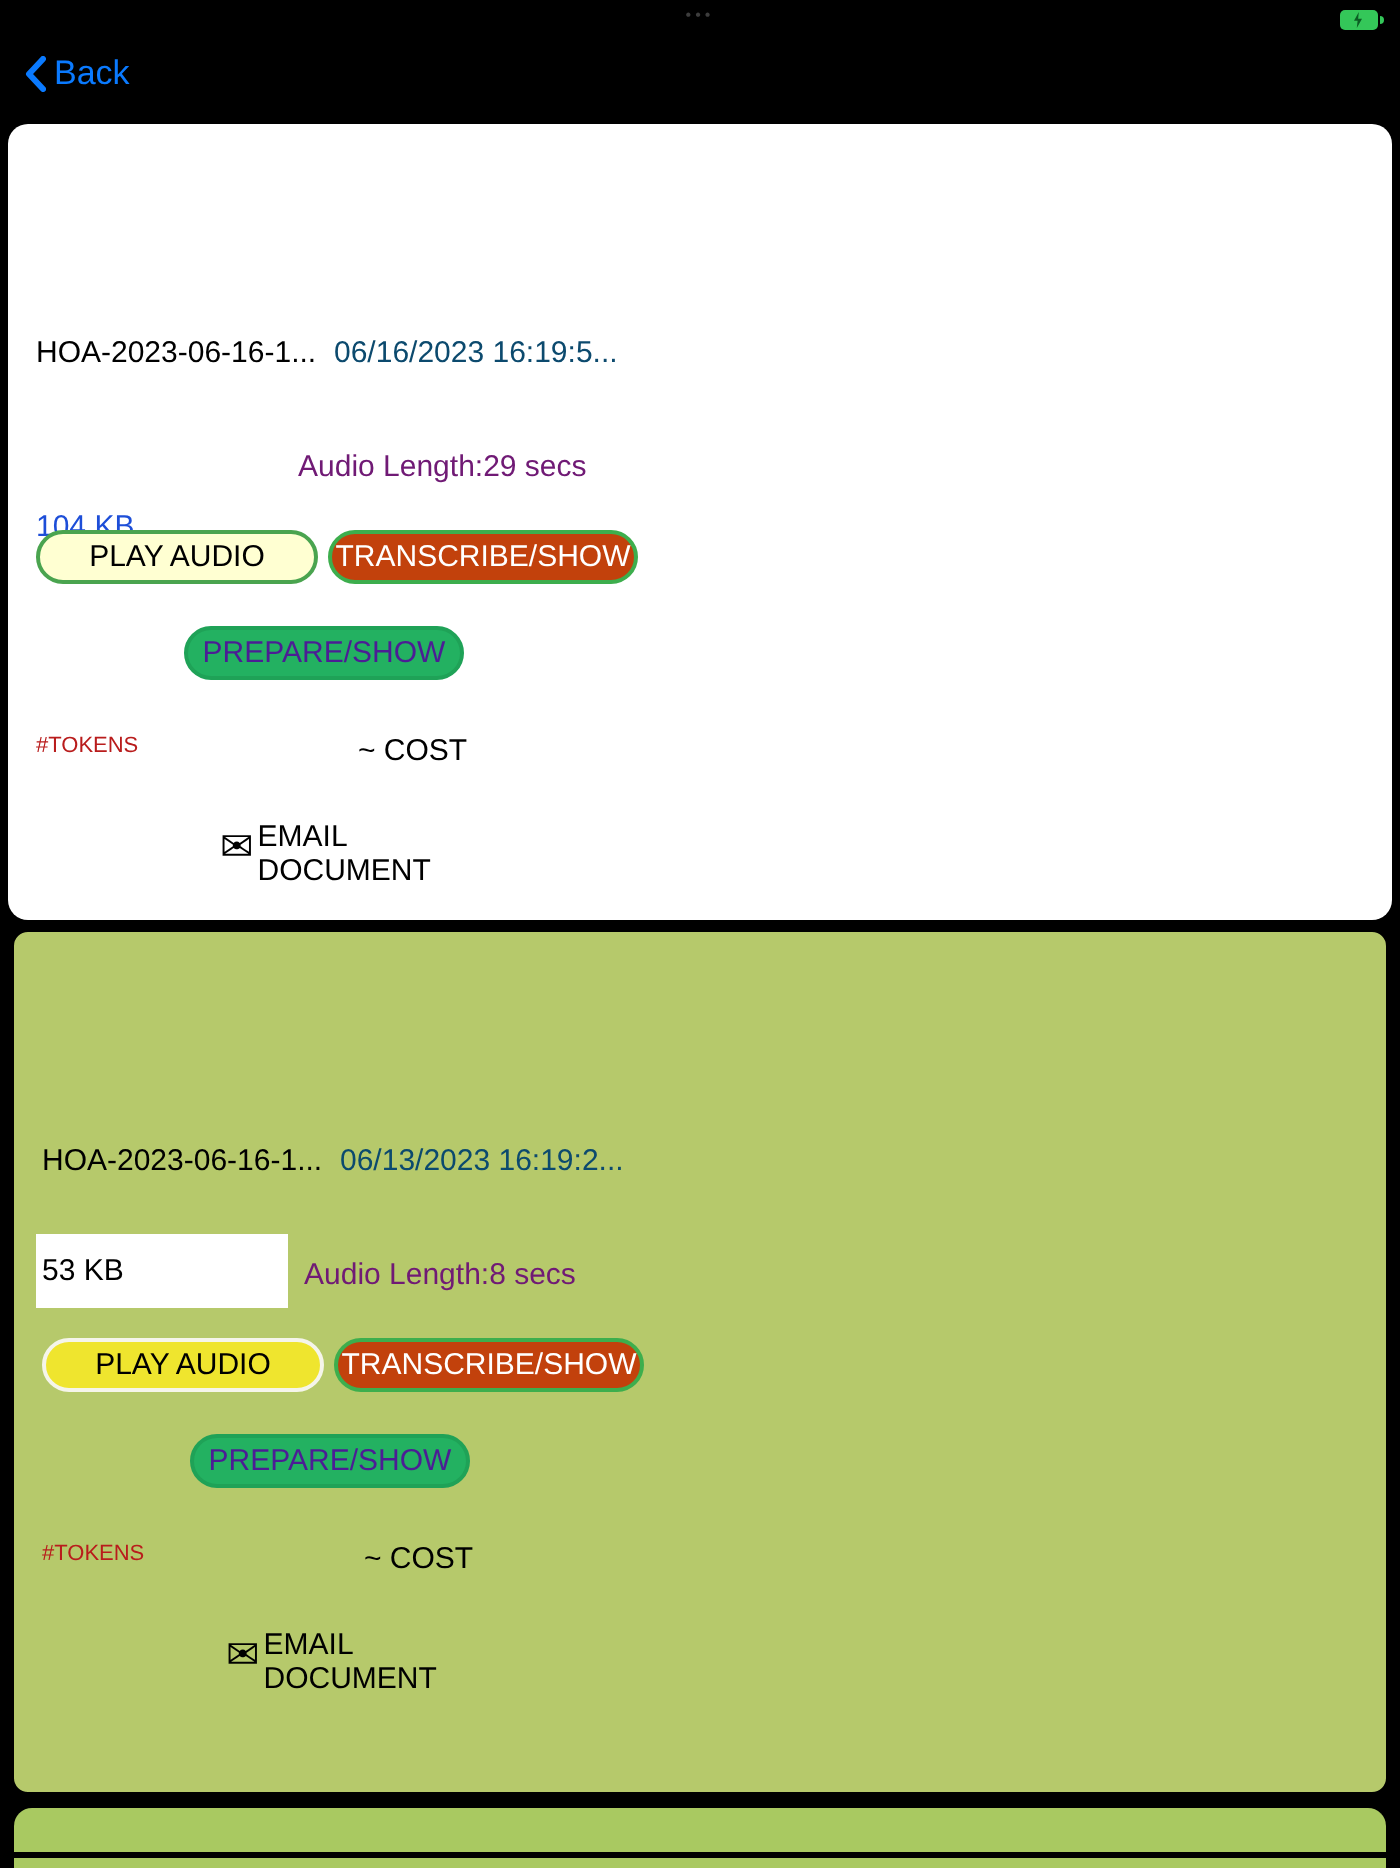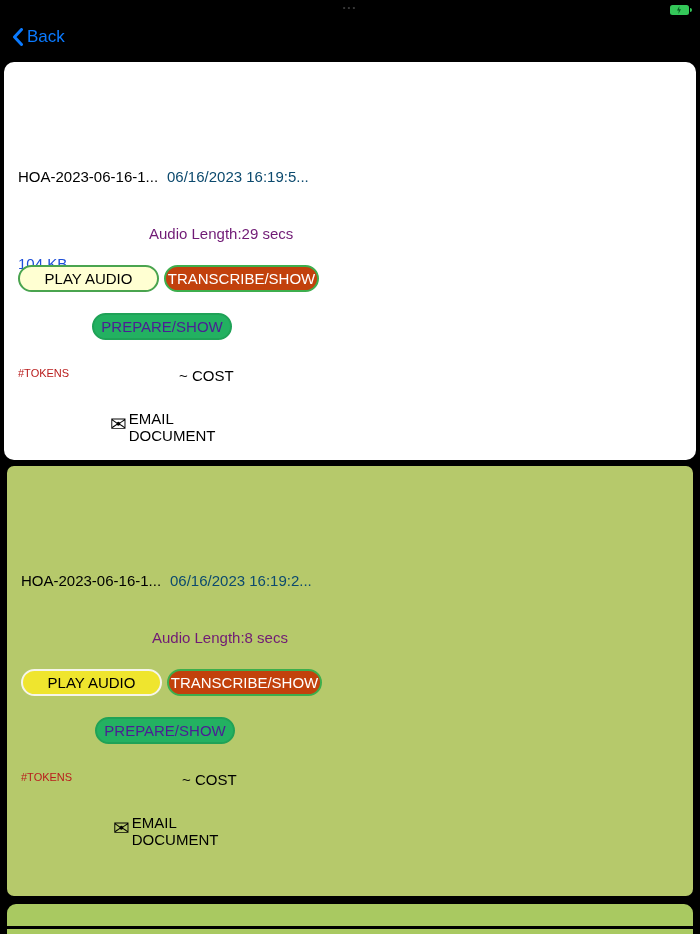--- a/index.html
+++ b/index.html
@@ -141,22 +141,25 @@
     <span class="cost">~ COST</span>
 
     <button class="email-btn">
       <span class="email-icon">✉</span>
       <span class="email-text">EMAIL DOCUMENT</span>
     </button>
   </div>
 
   <div class="card card-1">
     <span class="fname">HOA-2023-06-16-1...</span>
-    <span class="fts">06/16/2023 16:19:2...</span>
+    <span class="fts">06/13/2023 16:19:2...</span>
 
+    <div class="fsize-field">
+      <span>53 KB</span>
+    </div>
     <span class="falen">Audio Length:8 secs</span>
 
     <button class="btn btn-play">PLAY AUDIO</button>
     <button class="btn btn-transcribe">TRANSCRIBE/SHOW</button>
     <button class="btn btn-prepare">PREPARE/SHOW</button>
 
     <span class="tokens">#TOKENS</span>
     <span class="cost">~ COST</span>
 
     <button class="email-btn">

